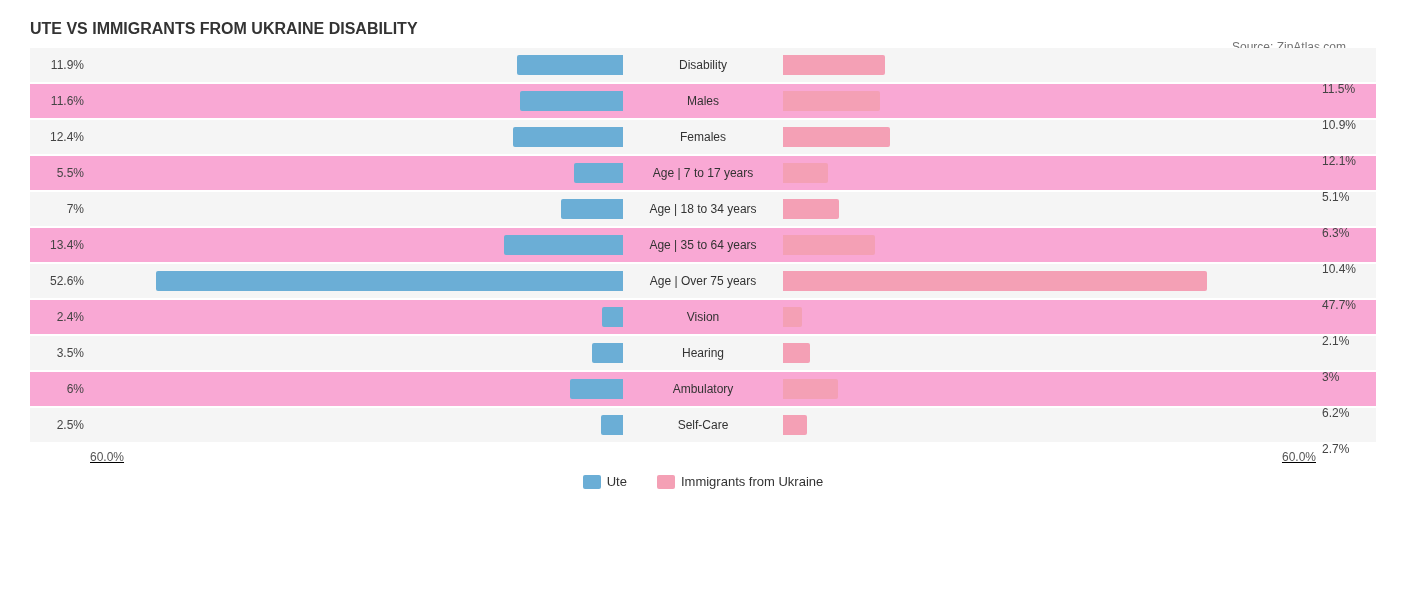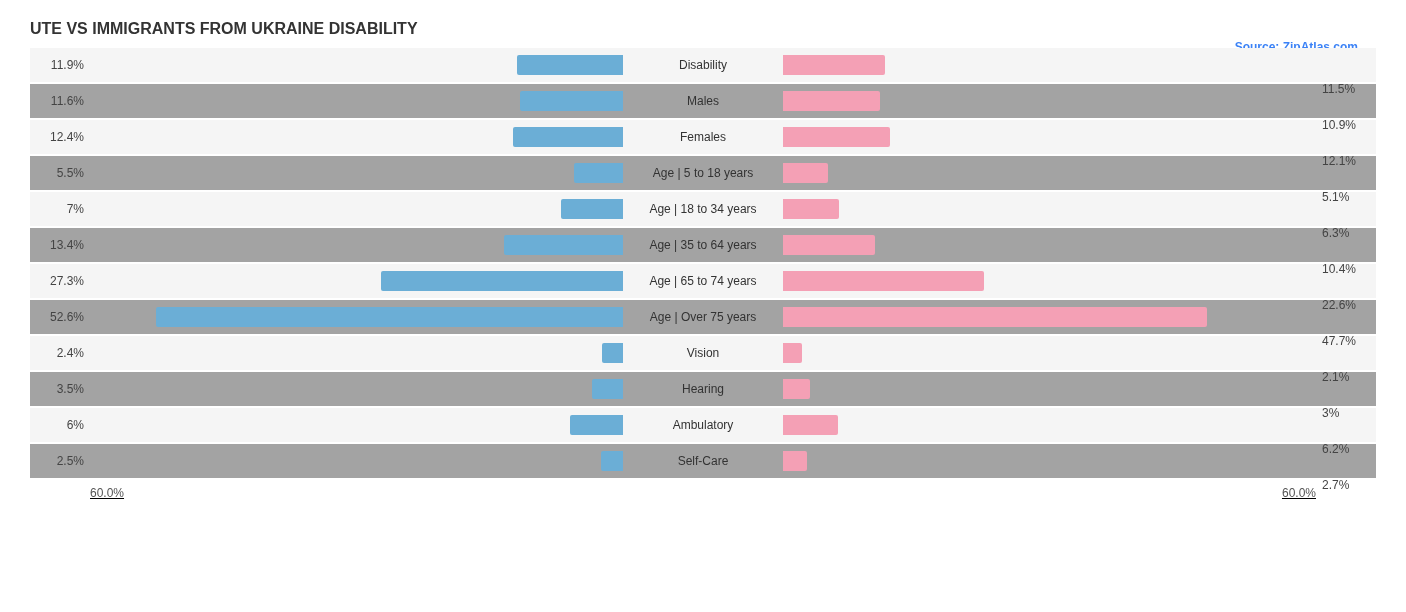--- a/index.html
+++ b/index.html
@@ -12,34 +12,33 @@
     }
     .chart-title {
       font-size: 16px;
       font-weight: bold;
       text-transform: uppercase;
       color: #333;
     }
     .source {
       position: absolute;
       top: 20px;
-      right: 18px;
-      font-size: 12px;
-      color: #3b82f6;
-      font-weight: bold;
+      right: 30px;
+      font-size: 12px;
+      color: #737373;
     }
     .chart-container {
       margin-top: 10px;
       position: relative;
     }
     .row {
       display: flex;
       align-items: center;
       height: 34px;
-      background: #a3a3a3;
+      background: #f9a8d4;
       margin-bottom: 2px;
     }
     .row:nth-child(odd) {
       background: #f5f5f5;
     }
     
     
     
     .left-val {
       width: 60px;
@@ -176,21 +175,21 @@
     <div class="right-bar-area">
       <div class="right-bar" style="width:20.166666666666664%;"></div>
     </div>
     <div class="right-val">12.1%</div>
   </div>
       <div class="row">
     <div class="left-val">5.5%</div>
     <div class="left-bar-area">
       <div class="left-bar" style="width:9.166666666666666%;"></div>
     </div>
-    <div class="center-label">Age | 5 to 18 years</div>
+    <div class="center-label">Age | 7 to 17 years</div>
     <div class="right-bar-area">
       <div class="right-bar" style="width:8.5%;"></div>
     </div>
     <div class="right-val">5.1%</div>
   </div>
       <div class="row">
     <div class="left-val">7%</div>
     <div class="left-bar-area">
       <div class="left-bar" style="width:11.666666666666666%;"></div>
     </div>
@@ -203,31 +202,20 @@
       <div class="row">
     <div class="left-val">13.4%</div>
     <div class="left-bar-area">
       <div class="left-bar" style="width:22.333333333333332%;"></div>
     </div>
     <div class="center-label">Age | 35 to 64 years</div>
     <div class="right-bar-area">
       <div class="right-bar" style="width:17.333333333333336%;"></div>
     </div>
     <div class="right-val">10.4%</div>
-  </div>
-      <div class="row">
-    <div class="left-val">27.3%</div>
-    <div class="left-bar-area">
-      <div class="left-bar" style="width:45.5%;"></div>
-    </div>
-    <div class="center-label">Age | 65 to 74 years</div>
-    <div class="right-bar-area">
-      <div class="right-bar" style="width:37.66666666666667%;"></div>
-    </div>
-    <div class="right-val">22.6%</div>
   </div>
       <div class="row">
     <div class="left-val">52.6%</div>
     <div class="left-bar-area">
       <div class="left-bar" style="width:87.66666666666667%;"></div>
     </div>
     <div class="center-label">Age | Over 75 years</div>
     <div class="right-bar-area">
       <div class="right-bar" style="width:79.5%;"></div>
     </div>
@@ -282,13 +270,23 @@
   <div class="x-axis">
     <div class="x-left">
       <span class="x-label">60.0%</span>
     </div>
     <div style="width:160px; flex-shrink:0;"></div>
     <div class="x-right">
       <span class="x-label">60.0%</span>
     </div>
   </div>
 
+  <div class="legend">
+    <div class="legend-item">
+      <div class="legend-box blue-box"></div>
+      <span>Ute</span>
+    </div>
+    <div class="legend-item">
+      <div class="legend-box pink-box"></div>
+      <span>Immigrants from Ukraine</span>
+    </div>
+  </div>
 </div>
 
 </body></html>

